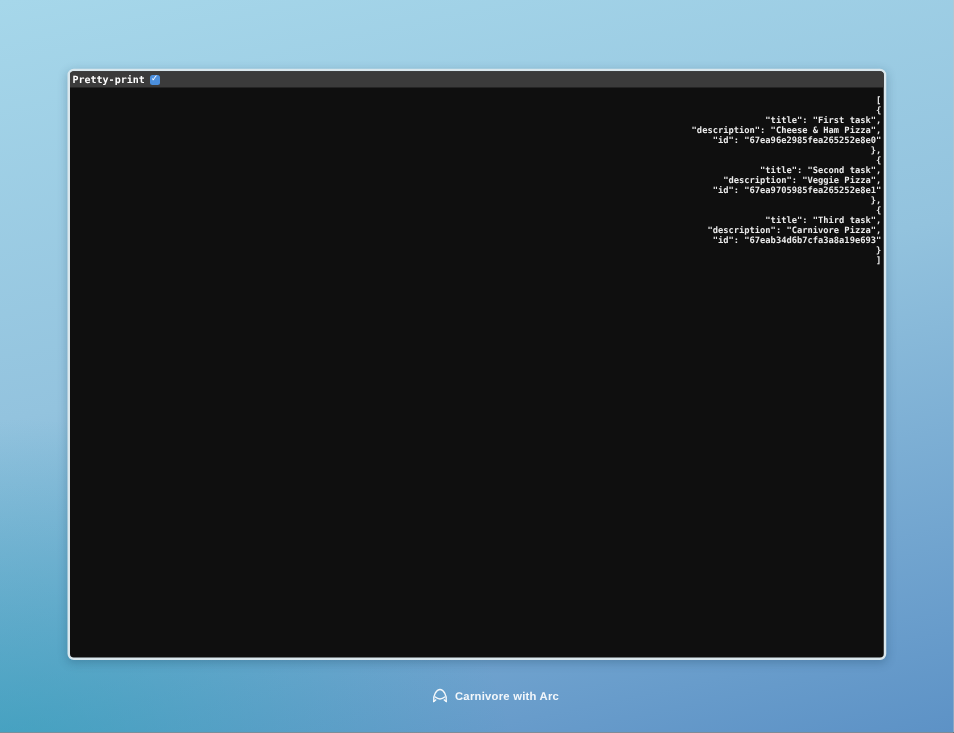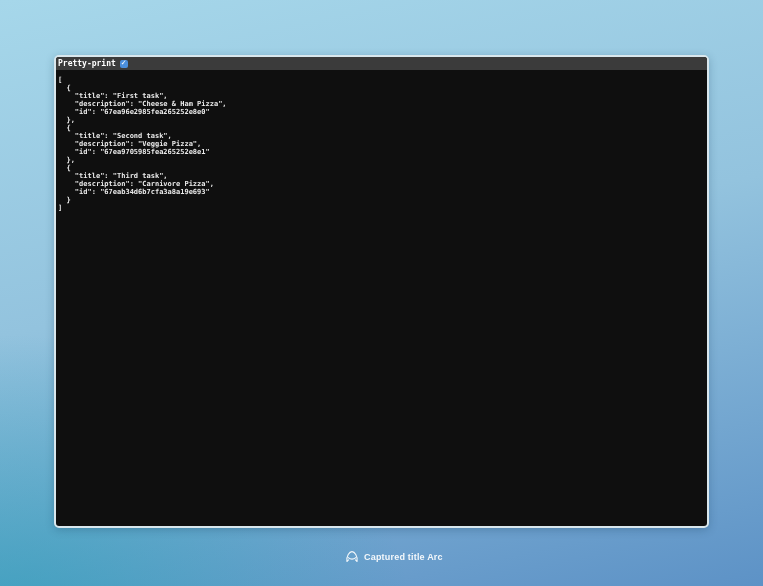--- a/index.html
+++ b/index.html
@@ -6,20 +6,21 @@
   html, body { width: 763px; height: 586px; overflow: hidden; }
   body { font-family: "DejaVu Sans Mono", monospace; }
 
   .desktop {
     position: relative;
     width: 763px;
     height: 586px;
     background:
       radial-gradient(ellipse 90% 80% at 0% 105%, rgba(26,158,178,0.55), rgba(26,158,178,0) 60%),
       linear-gradient(168deg, #a6d7ea 0%, #93c3de 45%, #5d92c6 100%);
+    text-align: right;
   }
 
   .window {
     position: absolute;
     left: 54px;
     top: 55px;
     width: 655px;
     height: 473px;
     border: 2px solid var(--window-frame, #d9e7ed);
     border-radius: 5px;
@@ -117,16 +118,16 @@
   }
 ]</pre>
   </div>
 
   <div class="badge">
     <svg class="arc-icon" width="14" height="13" viewBox="0 0 14 13" fill="none">
       <path d="M2 11.2 C1.2 6.2, 4.4 1.6, 7 1.6 C9.6 1.6, 12.8 6.2, 12 11.2" stroke="rgba(255,255,255,0.92)" stroke-width="1.1" stroke-linecap="round"></path>
       <path d="M3.2 7.6 C5.6 9.6, 8.4 9.6, 10.8 7.6" stroke="rgba(255,255,255,0.92)" stroke-width="1.1" stroke-linecap="round"></path>
       <path d="M2 11.2 L3.6 9.9 M12 11.2 L10.4 9.9" stroke="rgba(255,255,255,0.92)" stroke-width="1.1" stroke-linecap="round"></path>
     </svg>
-    <span class="caption">Captured title Arc</span>
+    <span class="caption">Carnivore with Arc</span>
   </div>
 
 </div>
 
 </body></html>

